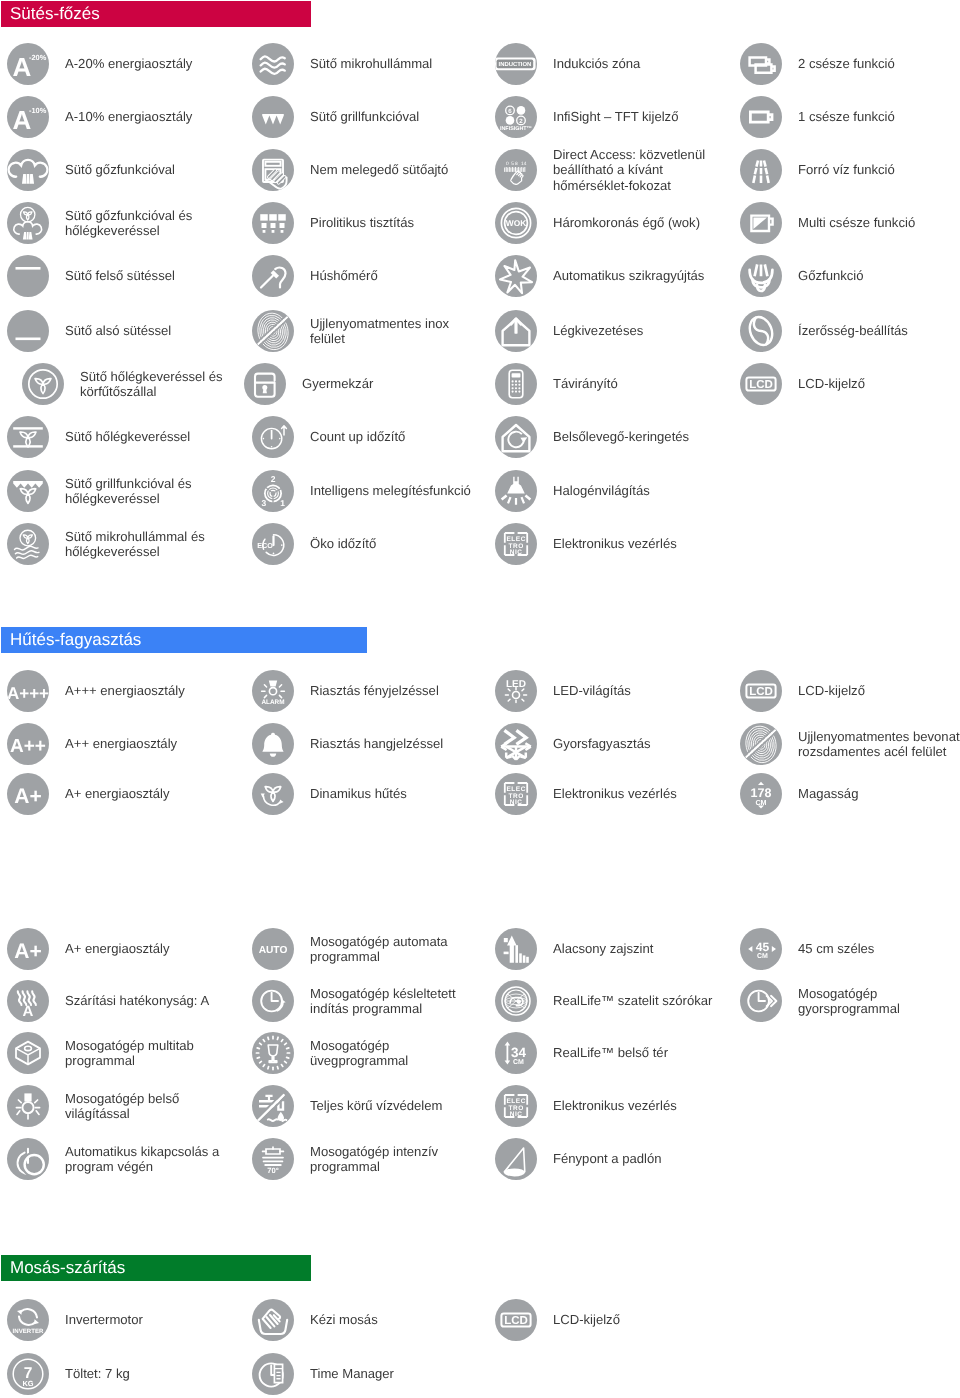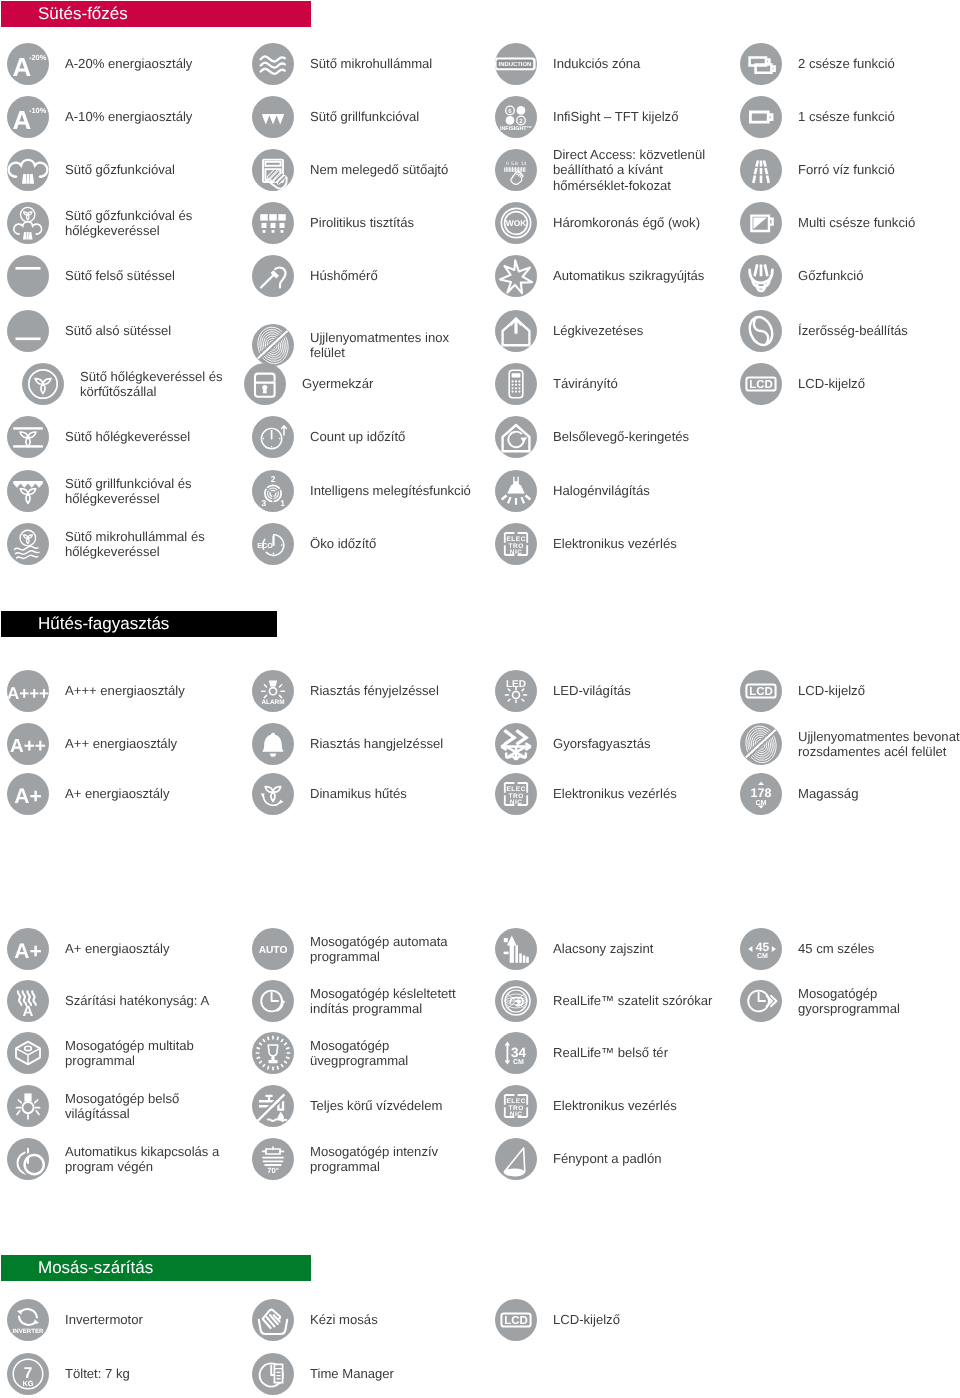--- a/index.html
+++ b/index.html
@@ -1,21 +1,21 @@
 <!DOCTYPE html>
 <html><head>
 <meta charset="utf-8">
 <style>
   * { box-sizing: border-box; }
   html,body { margin:0; padding:0; }
   body { width:960px; height:1398px; background:#ffffff;
     font-family:"Liberation Sans", sans-serif; -webkit-font-smoothing: antialiased;
     text-rendering: geometricPrecision; }
   .page { position:relative; width:960px; height:1398px; overflow:hidden; }
-  .banner { position:absolute; left:1px; height:26px; display:flex; align-items:center;padding-left:28px; }
+  .banner { position:absolute; left:1px; height:26px; display:flex; align-items:center; }
   .banner-label { color:#ffffff; font-size:17px; padding-left:9px; font-weight:400; letter-spacing:0px;}
   .cell { position:absolute; display:flex; align-items:center; height:42px; }
   .icon { width:42px; height:42px; border-radius:50%; flex:0 0 42px;
           background:#9fa2a5; overflow:hidden; }
   .icon svg { display:block; width:42px; height:42px; }
   .icon svg text { font-family:"Liberation Sans", sans-serif; }
   .label { margin-left:16px; font-size:13.1px; color:#3a3a3a; line-height:15.4px; width:172px; }
 </style>
 </head>
 <body>
@@ -180,21 +180,21 @@
 <div class="cell" style="left:252px;top:255px">
  <span class="icon">
         <svg viewBox="0 0 42 42">
           <path d="M9.0,32.5 L20.8,20.7" fill="none" stroke="#fff" stroke-width="2.2" stroke-linecap="round"></path>
           <path d="M18.6,18.0 L24.2,23.6 L27.0,20.8 L21.4,15.2 Z" fill="#fff"></path>
           <path d="M23.3,14.0 C27.6,10.8 33.5,13.2 33.5,18.6 C33.5,24.0 28.0,25.5 28.0,29.2 L28.0,32.5" fill="none" stroke="#fff" stroke-width="2.2" stroke-linecap="round"></path>
         </svg>
       </span>
  <span class="label">Húshőmérő</span>
 </div>
-<div class="cell" style="left:252px;top:324px">
+<div class="cell" style="left:252px;top:310px">
  <span class="icon">
         <svg viewBox="0 0 42 42">
           <defs>
             <clipPath id="fpc">
               <circle cx="21" cy="21" r="20.5"></circle>
             </clipPath>
           </defs>
           <g clip-path="url(#fpc)">
             <ellipse cx="21" cy="21.4" rx="2.00" ry="2.60" fill="none" stroke="#fff" stroke-width="0.85" transform="rotate(-12 21 21.4)"></ellipse>
             <ellipse cx="21" cy="21.4" rx="3.85" ry="4.85" fill="none" stroke="#fff" stroke-width="0.85" transform="rotate(-12 21 21.4)"></ellipse>
@@ -472,21 +472,21 @@
 </div>
 <div class="cell" style="left:740px;top:363px">
  <span class="icon">
         <svg viewBox="0 0 42 42">
           <rect x="6.4" y="14.4" width="29.2" height="13.2" rx="2.4" fill="none" stroke="#fff" stroke-width="2.0"></rect>
           <text x="21" y="25.4" font-size="11.5" font-weight="700" fill="#fff" text-anchor="middle">LCD</text>
         </svg>
       </span>
  <span class="label">LCD-kijelző</span>
 </div>
-<div class="banner" style="top:611px;width:276px;background:#000000">
+<div class="banner" style="top:627px;width:366px;background:#3b82f6">
   <span class="banner-label">Hűtés-fagyasztás</span>
 </div>
 <div class="cell" style="left:7px;top:670px">
  <span class="icon">
         <svg viewBox="0 0 42 42">
           <text x="21" y="28.5" font-size="17" font-weight="700" fill="#fff" text-anchor="middle">A+++</text>
         </svg>
       </span>
  <span class="label">A+++ energiaosztály</span>
 </div>

